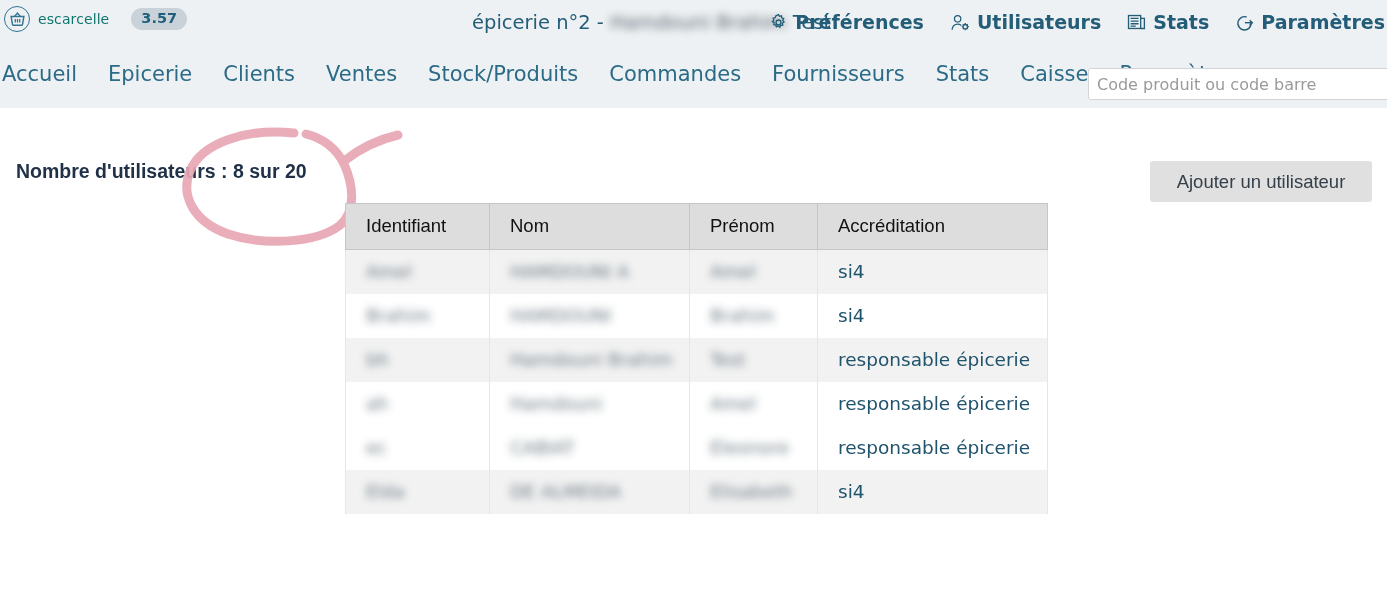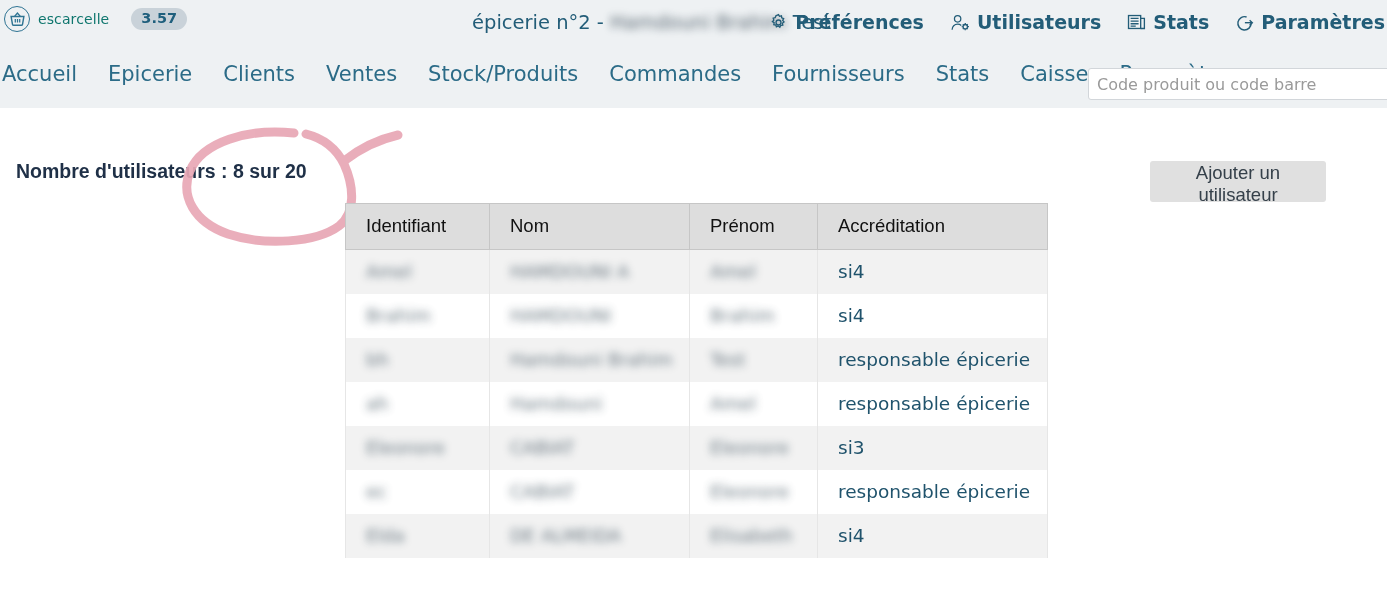--- a/index.html
+++ b/index.html
@@ -138,21 +138,21 @@
     font-family: "Liberation Sans", sans-serif;
     font-size: 19.5px;
     font-weight: bold;
     color: #1f3047;
     white-space: nowrap;
   }
 
   #add-user-button {
     position: absolute;
     left: 1150px; top: 161px;
-    width: 176px;
+    width: 222px;
     height: 41px;
     background: #e0e0e0;
     border: none;
     border-radius: 3px;
     font-family: "Liberation Sans", sans-serif;
     font-size: 18.5px;
     color: #35404a;
     cursor: pointer;
   }
 
@@ -362,26 +362,20 @@
         <td class="blurred"><span>Hamdouni Brahim</span></td>
         <td class="blurred"><span>Test</span></td>
         <td>responsable épicerie</td>
       </tr>
       <tr class="row-even">
         <td class="blurred"><span>ah</span></td>
         <td class="blurred"><span>Hamdouni</span></td>
         <td class="blurred"><span>Amel</span></td>
         <td>responsable épicerie</td>
       </tr>
-      <tr class="row-odd">
-        <td class="blurred"><span>Eleonore</span></td>
-        <td class="blurred"><span>CABIAT</span></td>
-        <td class="blurred"><span>Eleonore</span></td>
-        <td>si3</td>
-      </tr>
       <tr class="row-even">
         <td class="blurred"><span>ec</span></td>
         <td class="blurred"><span>CABIAT</span></td>
         <td class="blurred"><span>Eleonore</span></td>
         <td>responsable épicerie</td>
       </tr>
       <tr class="row-odd">
         <td class="blurred"><span>Elda</span></td>
         <td class="blurred"><span>DE ALMEIDA</span></td>
         <td class="blurred"><span>Elisabeth</span></td>

